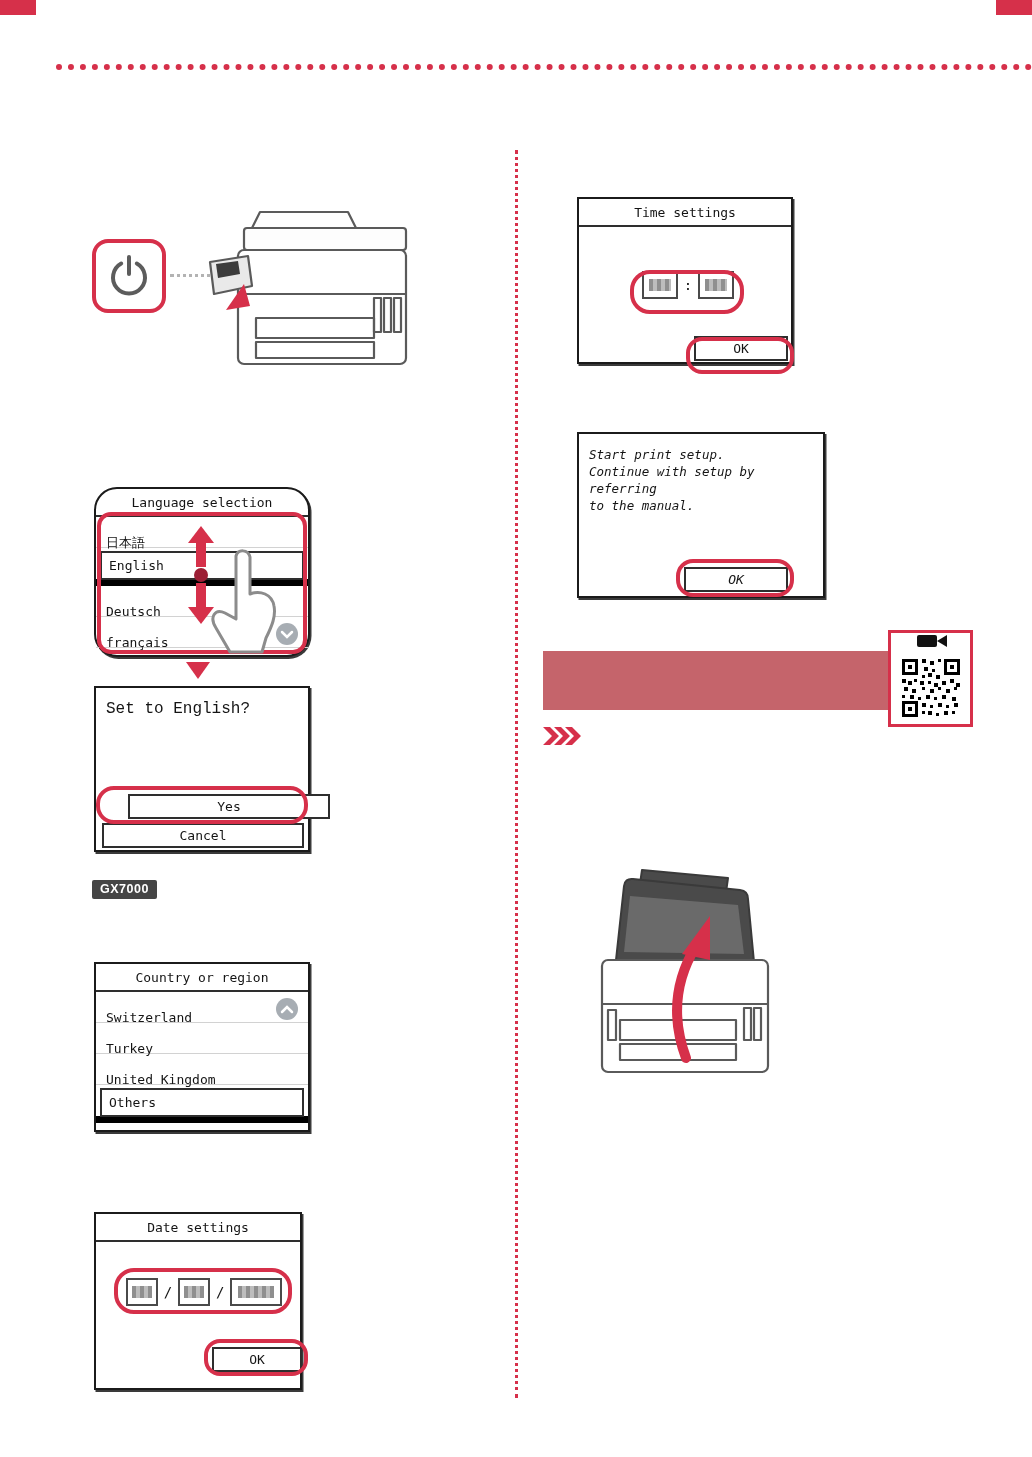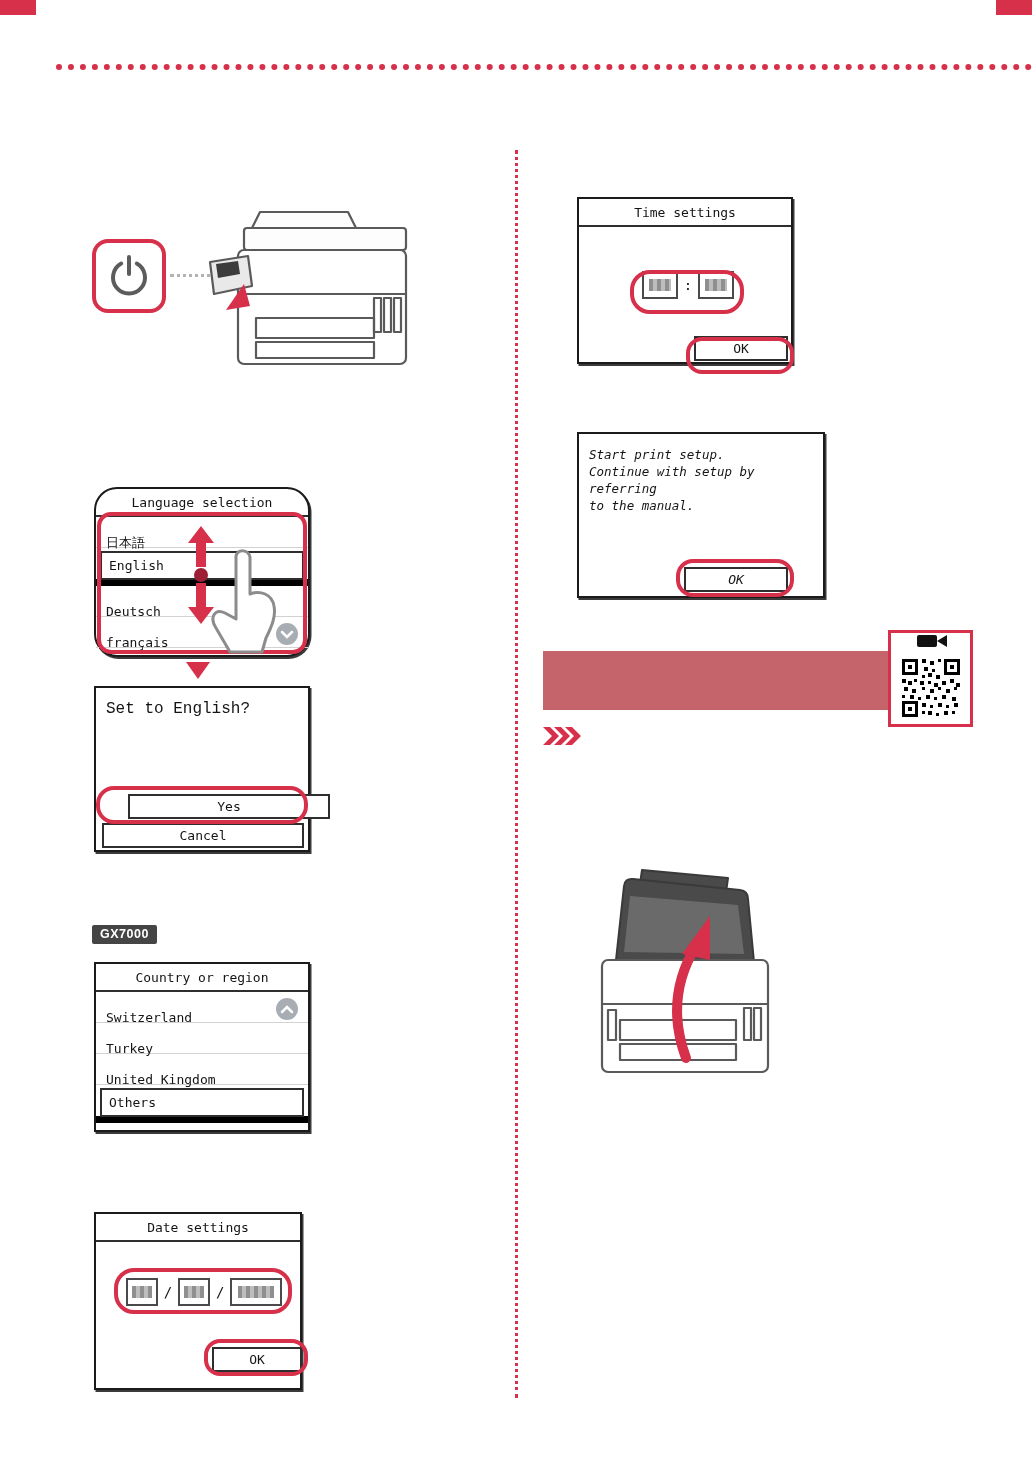--- a/index.html
+++ b/index.html
@@ -117,21 +117,21 @@
 
   <div class="step-triangle" style="left:186px;top:662px;"></div>
 
   <div class="screen" style="left:94px;top:686px;width:216px;height:166px;">
     <div class="q" style="left:10px;top:12px;">Set to English?</div>
     <div class="btn" style="left:6px;top:106px;width:202px;margin-left:26px;">Yes</div>
     <div class="btn" style="left:6px;top:135px;width:202px;">Cancel</div>
   </div>
   <div class="callout" style="left:96px;top:786px;width:212px;height:38px;border-radius:18px;"></div>
 
-  <div class="badge" style="left:92px;top:880px;margin-top:45px;">GX7000</div>
+  <div class="badge" style="left:92px;top:880px;">GX7000</div>
 
   <div class="screen" style="left:94px;top:962px;width:216px;height:170px;">
     <div class="screen-title">Country or region</div>
     <div class="list-row">Switzerland</div>
     <div class="chip" style="right:10px;top:34px;">
       <svg width="14" height="9" viewBox="0 0 14 9">
         <polyline points="2,7 7,2 12,7" stroke="#ffffff" stroke-width="2.5" fill="none" stroke-linecap="round"></polyline>
       </svg>
     </div>
     <div class="list-row">Turkey</div>

